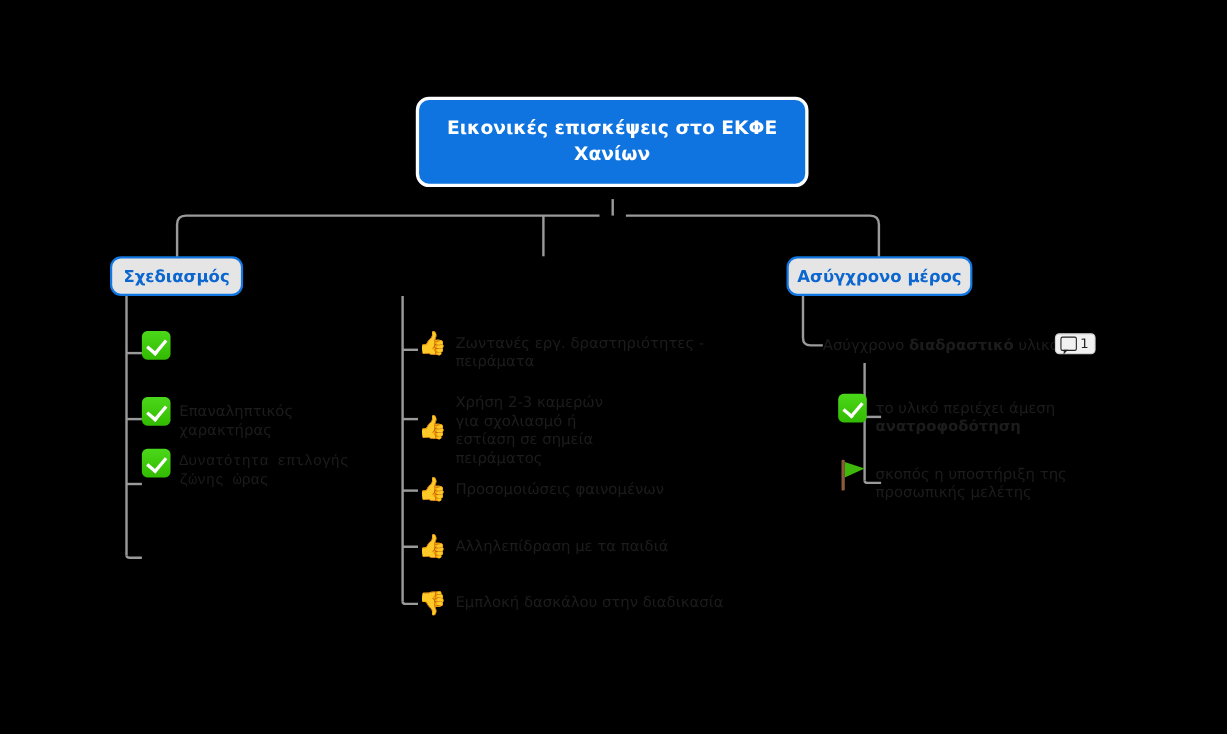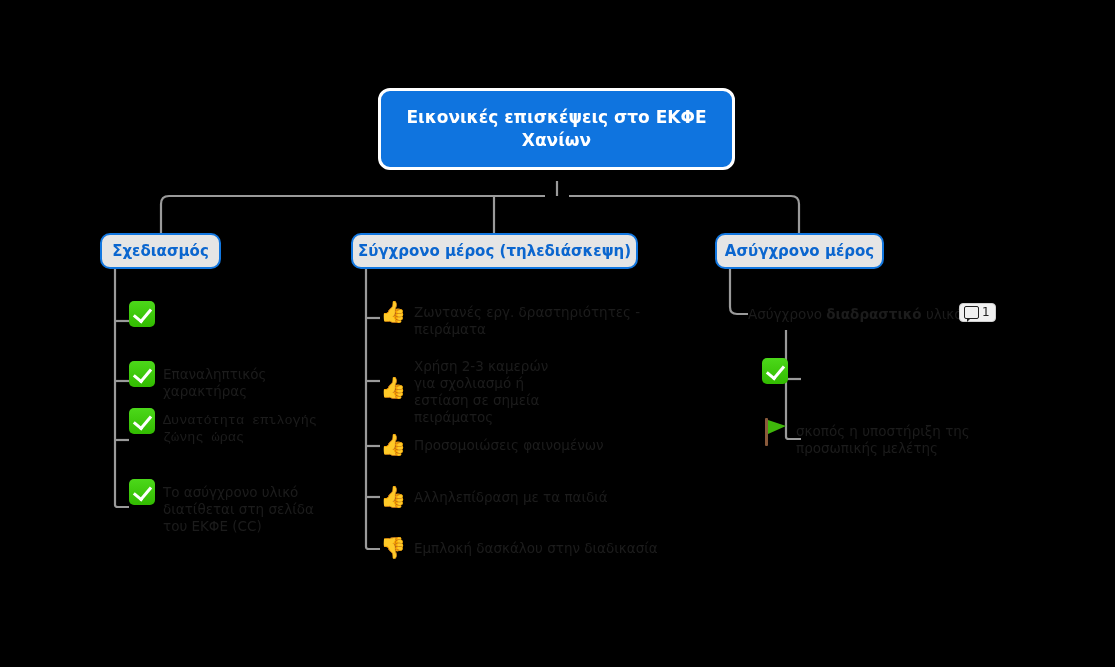--- a/index.html
+++ b/index.html
@@ -218,45 +218,38 @@
 
       <path d="M786,330 L786,437"></path>
       <path d="M786,437 Q786,439 789,439 L801,439"></path>
       <path d="M786,379 L801,379"></path>
     </g>
   </svg>
 
   <div class="node root-node">Εικονικές επισκέψεις στο ΕΚΦΕ Χανίων</div>
 
   <div class="branch-node" id="branch-0">Σχεδιασμός</div>
-  <div class="branch-node" id="branch-1">Σύγχρονο μέρος (τηλεδιάσκεψη)</div>
   <div class="branch-node" id="branch-2">Ασύγχρονο μέρος</div>
 
   <div class="leaf" style="left:129px; top:305px; width:190px;">
     <span class="leaf-icon">
         <span class="icon-check"></span>
       </span>
   </div>
   <div class="leaf" style="left:129px; top:365px; width:190px;">
     <span class="leaf-icon">
         <span class="icon-check"></span>
       </span>
     <span class="leaf-text">Επαναληπτικός χαρακτήρας</span>
   </div>
   <div class="leaf" style="left:129px; top:412px; width:190px;font-family:Liberation Mono, monospace;">
     <span class="leaf-icon">
         <span class="icon-check"></span>
       </span>
     <span class="leaf-text">Δυνατότητα επιλογής ζώνης ώρας</span>
-  </div>
-  <div class="leaf" style="left:129px; top:483px; width:190px;">
-    <span class="leaf-icon">
-        <span class="icon-check"></span>
-      </span>
-    <span class="leaf-text">Το ασύγχρονο υλικό διατίθεται στη σελίδα του ΕΚΦΕ (CC)</span>
   </div>
 
   <div class="leaf" style="left:380px; top:303px; width:330px;">
     <span class="leaf-icon">
         <span class="icon-thumb">👍</span>
       </span>
     <span class="leaf-text">Ζωντανές εργ. δραστηριότητες - πειράματα</span>
   </div>
   <div class="leaf" style="left:380px; top:357px; width:175px;">
     <span class="leaf-icon" style="margin-top:18px;">
@@ -288,20 +281,21 @@
   </div>
   <div class="comment-badge" style="left:959px; top:303px;">
     <span class="bubble"></span>
     <span>1</span>
   </div>
 
   <div class="leaf" style="left:762px; top:362px; width:210px;">
     <span class="leaf-icon">
         <span class="icon-check"></span>
       </span>
+    <span class="leaf-text"><span>το υλικό περιέχει άμεση </span><b>ανατροφοδότηση</b></span>
   </div>
   <div class="leaf" style="left:762px; top:422px; width:210px;">
     <span class="leaf-icon">
         <span class="icon-flag">
           <span class="pole"></span>
           <span class="cloth"></span>
         </span>
       </span>
     <span class="leaf-text">σκοπός η υποστήριξη της προσωπικής μελέτης</span>
   </div>

